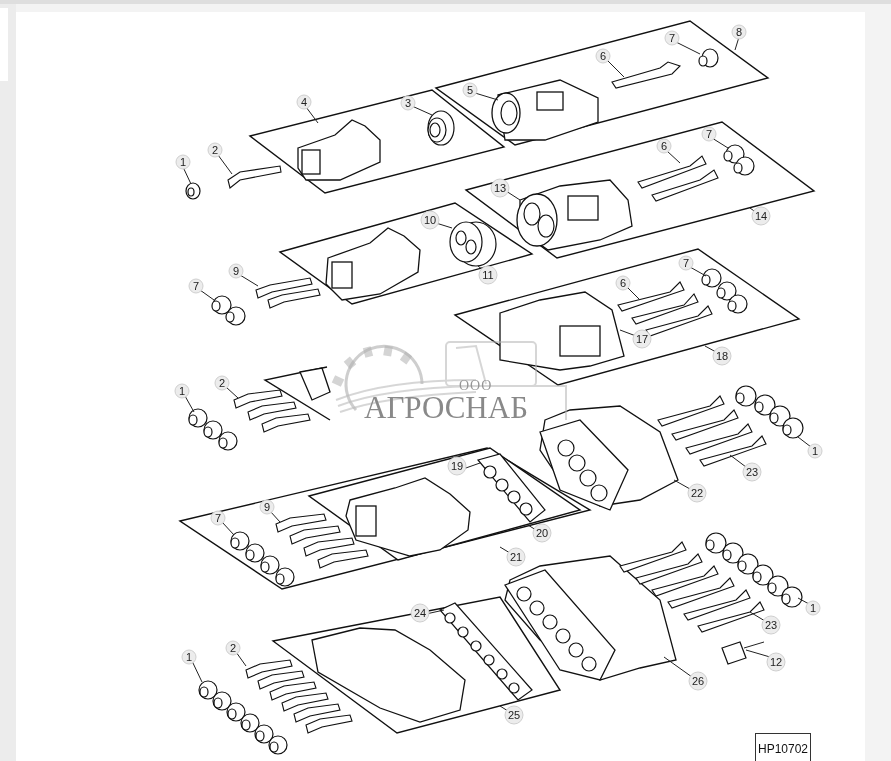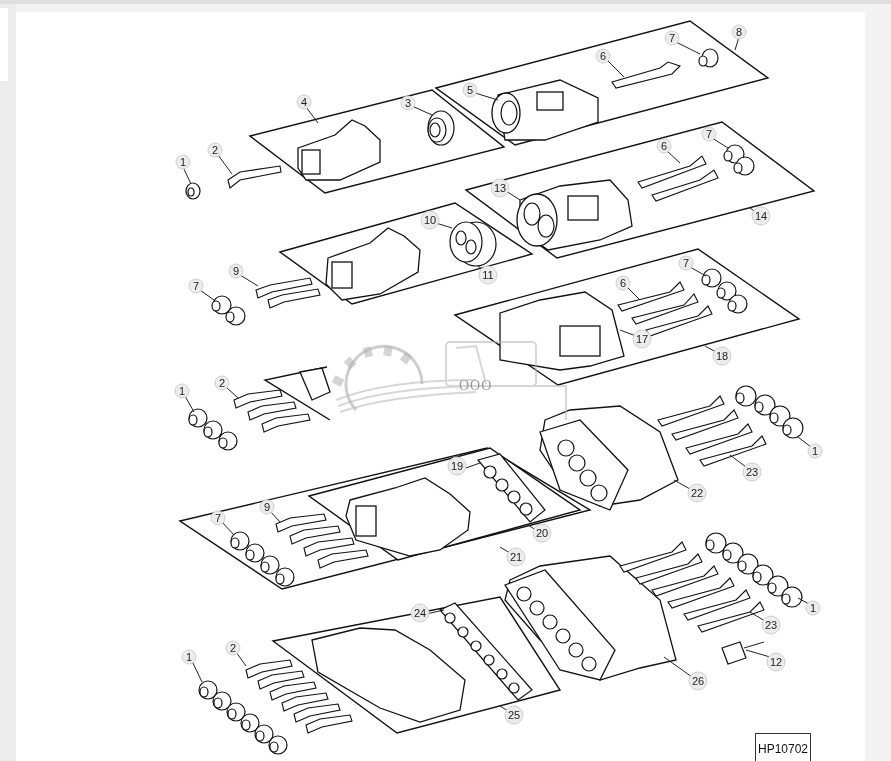--- a/index.html
+++ b/index.html
@@ -495,15 +495,16 @@
     <g fill="none" stroke="#b5b5b5" stroke-width="2" opacity="0.6">
       <path d="M10,60 Q60,40 150,40"></path>
       <path d="M12,66 Q60,48 150,46"></path>
       <path d="M14,72 Q60,56 150,52"></path>
       <rect x="120" y="2" width="90" height="44" rx="4"></rect>
       <path d="M130,8 L150,6 L160,44"></path>
       <path d="M200,46 L240,46 L240,80"></path>
     </g>
   </svg>
   <div class="wm-ooo">ООО</div>
+  <div class="wm-name">АГРОСНАБ</div>
 </div>
 
 <div class="ref">HP10702</div>
 
 </body></html>

